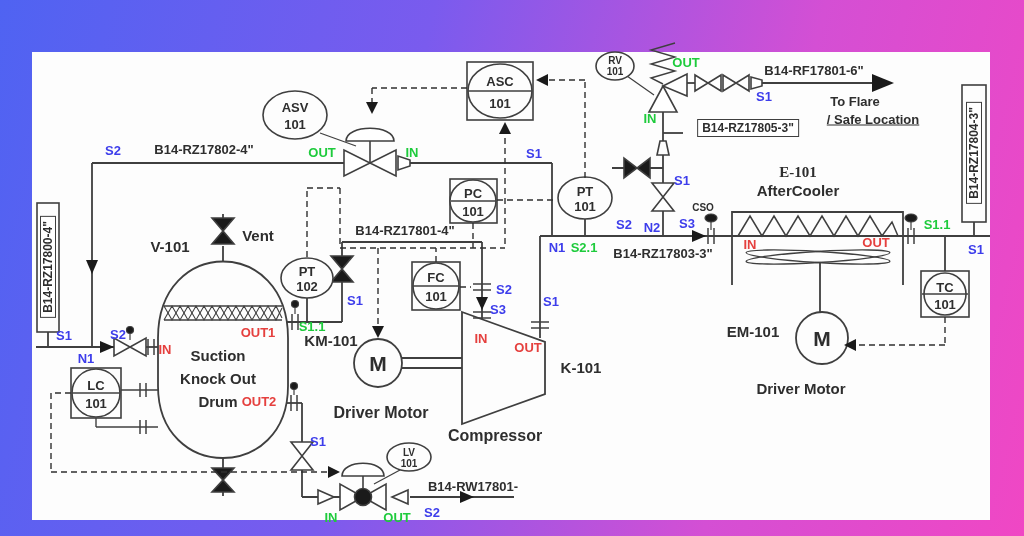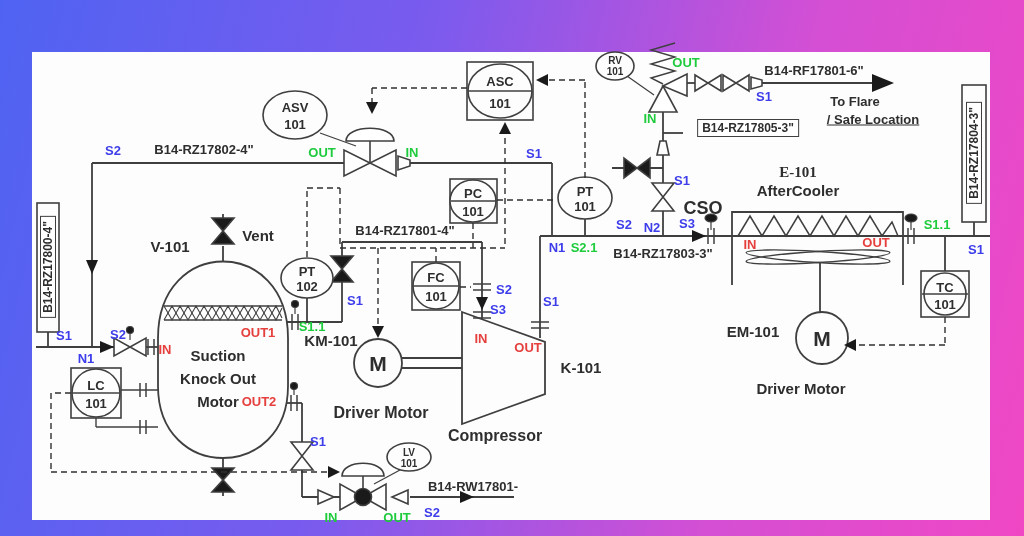--- a/index.html
+++ b/index.html
@@ -12,21 +12,21 @@
   .lbl{position:absolute;transform:translate(-50%,-50%);white-space:nowrap;font-weight:700;
     font-size:13px;color:#2e2e2e;line-height:1;}
   .lbl.blue{color:#3d3deb;}
   .lbl.green{color:#1ecb3c;}
   .lbl.red{color:#e5403e;}
   .lbl.eq{font-size:15px;}
   .lbl.eq-lg{font-size:16px;}
   .lbl.tag{font-size:13px;}
   .lbl.tag-sm{font-size:10px;}
   .lbl.motor{font-size:21px;}
-  .lbl.sm{font-size:18px;}
+  .lbl.sm{font-size:10px;}
   .lbl.boxed{border:1.5px solid #3f3f3f;background:#fff;padding:2px 4px;font-size:12px;}
   .lbl.boxed-v{border:1.5px solid #3f3f3f;background:#fff;padding:4px 1px;font-size:12px;
     writing-mode:vertical-rl;transform:translate(-50%,-50%) rotate(180deg);}
   #title-overlay{position:absolute;left:540px;top:384px;width:452px;text-align:center;
     font-family:"DejaVu Sans",sans-serif;font-weight:800;font-size:37px;line-height:44px;
     letter-spacing:-1px;text-shadow:0 0 3px #ffffff,0 0 3px #ffffff;}
 </style>
 </head>
 <body>
 
@@ -316,21 +316,21 @@
       <span class="lbl eq" style="left: 801px; top: 388px;">Driver Motor</span>
       <span class="lbl boxed-v" style="left: 48px; top: 267px;">B14-RZ17800-4"</span>
       <span class="lbl blue" style="left: 64px; top: 335px;">S1</span>
       <span class="lbl blue" style="left: 86px; top: 358px;">N1</span>
       <span class="lbl blue" style="left: 118px; top: 334px;">S2</span>
       <span class="lbl red" style="left: 165px; top: 349px;">IN</span>
       <span class="lbl eq" style="left: 170px; top: 246px;">V-101</span>
       <span class="lbl eq" style="left: 258px; top: 235px;">Vent</span>
       <span class="lbl eq" style="left: 218px; top: 355px;">Suction</span>
       <span class="lbl eq" style="left: 218px; top: 378px;">Knock Out</span>
-      <span class="lbl eq" style="left: 218px; top: 401px;">Motor</span>
+      <span class="lbl eq" style="left: 218px; top: 401px;">Drum</span>
       <span class="lbl red" style="left: 258px; top: 332px;">OUT1</span>
       <span class="lbl red" style="left: 259px; top: 401px;">OUT2</span>
       <span class="lbl tag" style="left: 96px; top: 385px;">LC</span>
       <span class="lbl tag" style="left: 96px; top: 403px;">101</span>
       <span class="lbl tag" style="left: 307px; top: 271px;">PT</span>
       <span class="lbl tag" style="left: 307px; top: 286px;">102</span>
       <span class="lbl blue" style="left: 355px; top: 300px;">S1</span>
       <span class="lbl green" style="left: 312px; top: 326px;">S1.1</span>
       <span class="lbl eq" style="left: 331px; top: 340px;">KM-101</span>
       <span class="lbl " style="left: 405px; top: 230px;">B14-RZ17801-4"</span>

